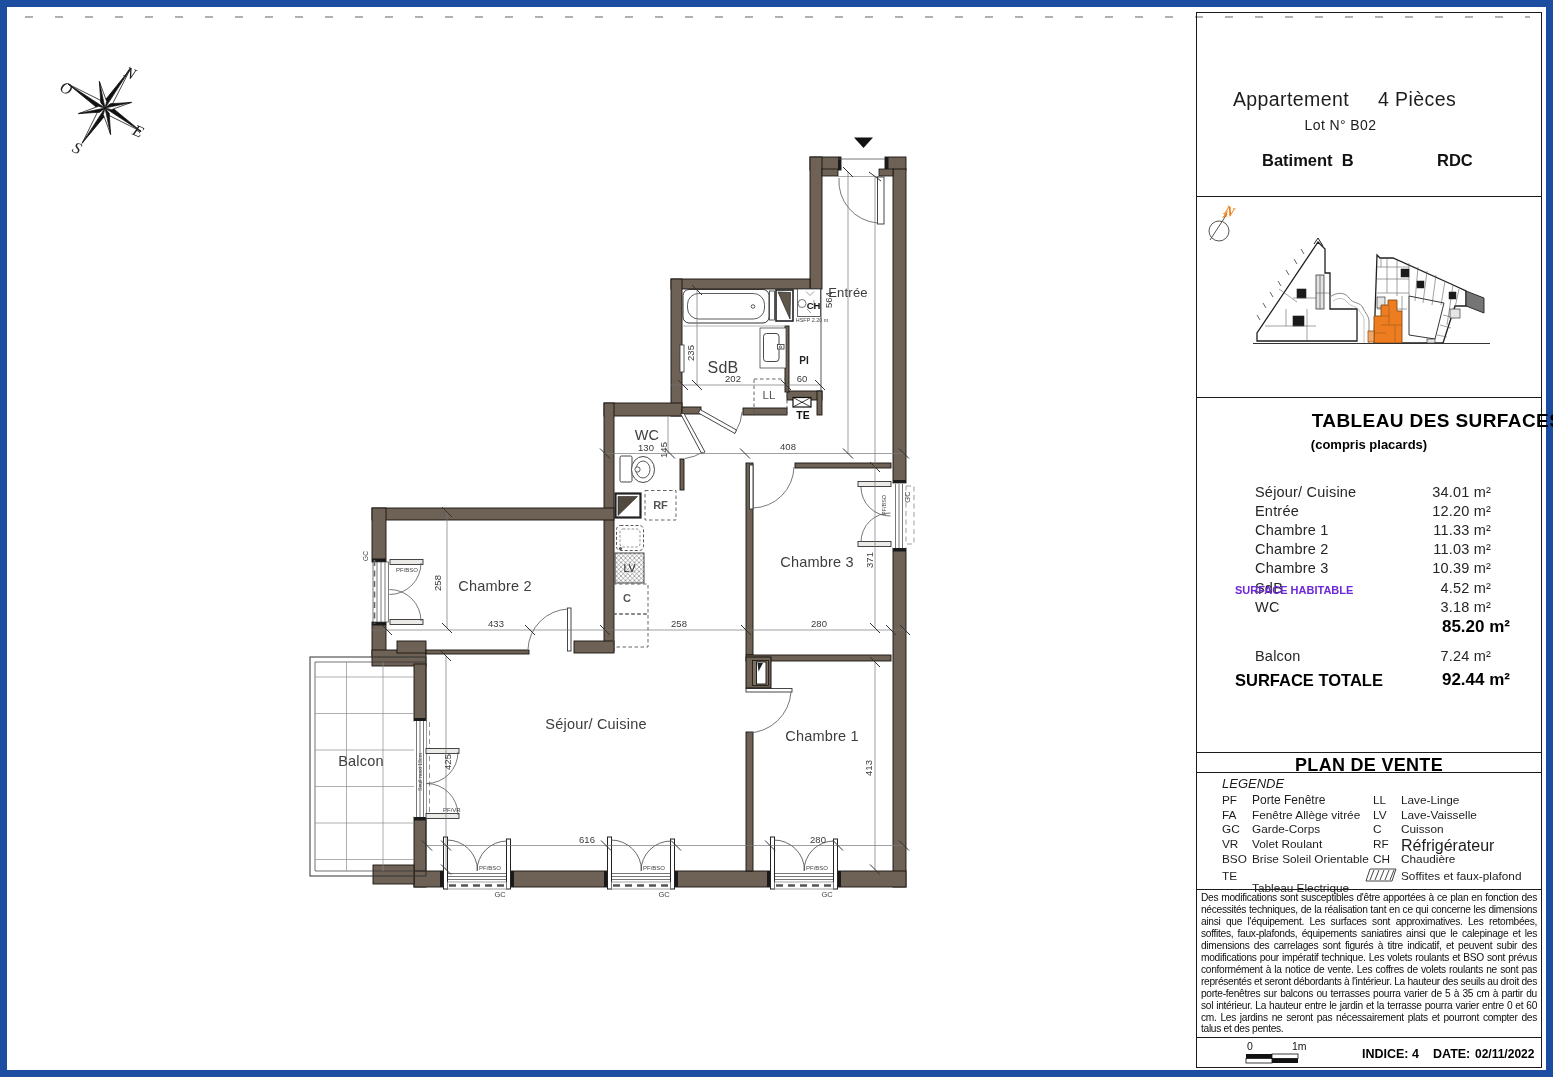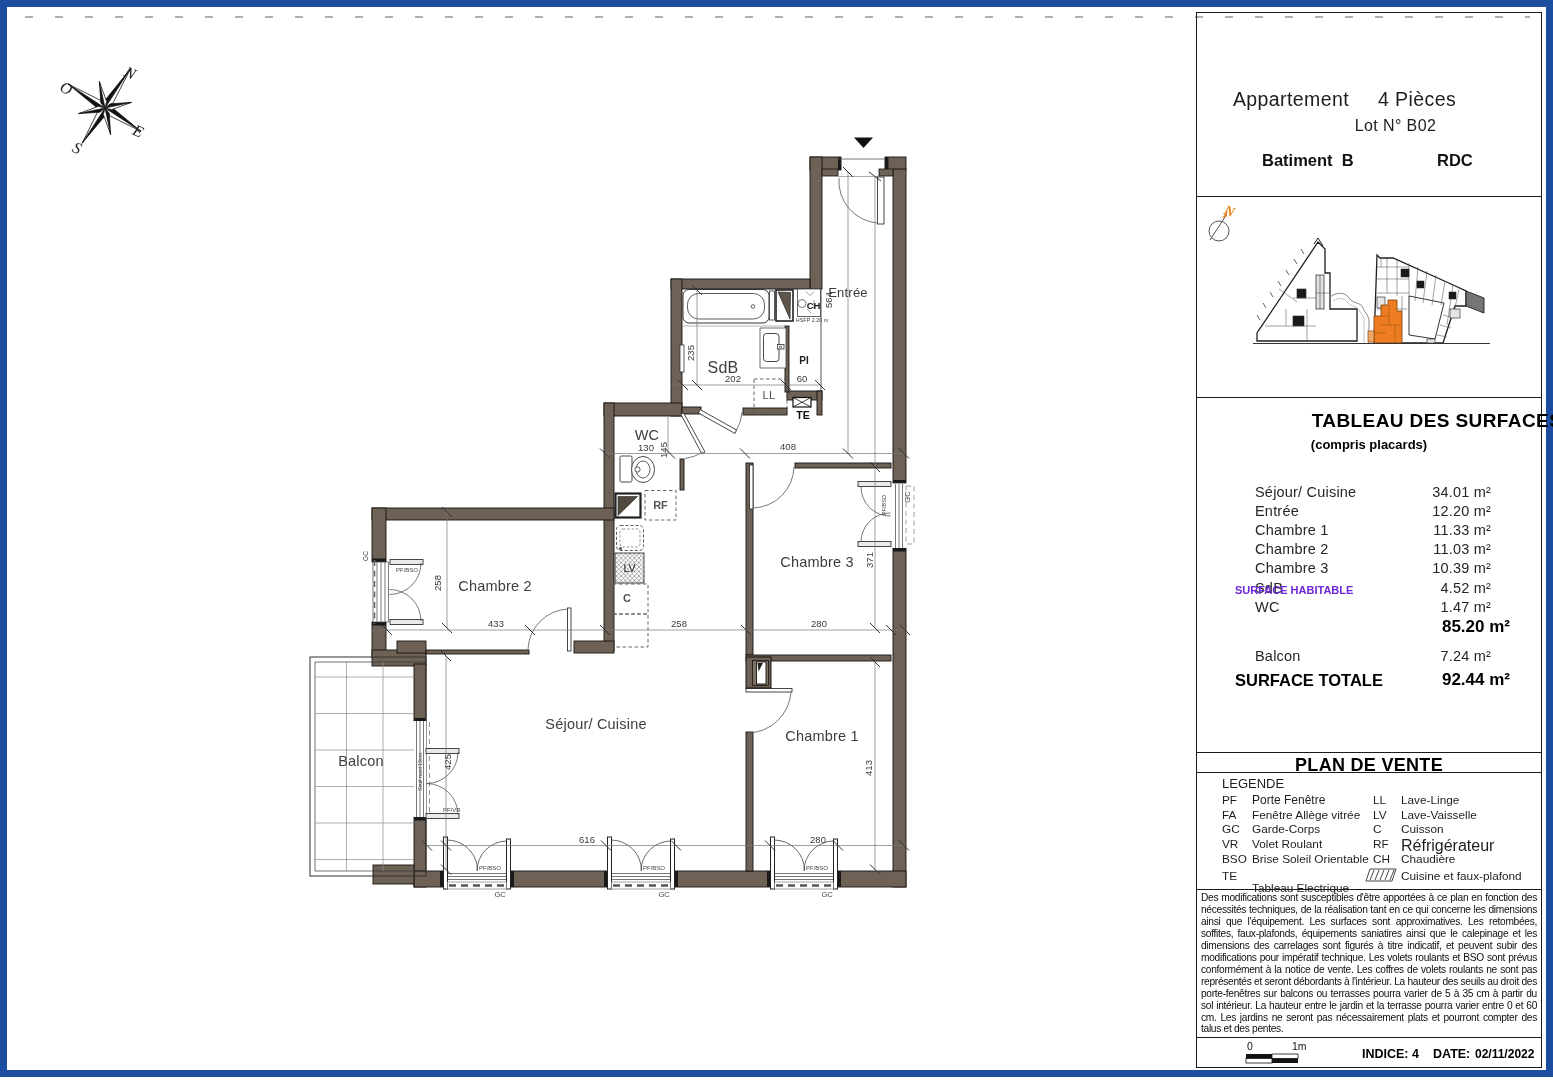--- a/index.html
+++ b/index.html
@@ -427,21 +427,21 @@
 <div class="abs" style="left:0;top:0;width:7px;height:1077px;background:#1c4da0;"></div>
 
 <div class="abs" style="left:1546px;top:0;width:7px;height:1077px;background:#1c4da0;"></div>
 
 <div class="abs" style="left:0;top:1070px;width:1553px;height:7px;background:#1c4da0;"></div>
 
 <div id="panel"></div>
 
 <div class="abs" style="left:1196px;top:88px;width:297px;text-align:center;font-size:19.5px;color:#1d1d1d;letter-spacing:.4px;">Appartement&nbsp;&nbsp;&nbsp;&nbsp;&nbsp;4 Pièces</div>
 
-<div class="abs" style="left:1251px;top:117px;width:289px;text-align:center;font-size:16px;color:#1d1d1d;letter-spacing:.4px;">Lot N° B02</div>
+<div class="abs" style="left:1196px;top:117px;width:289px;text-align:center;font-size:14px;color:#1d1d1d;letter-spacing:.4px;">Lot N° B02</div>
 
 <div class="abs b" style="left:1262px;top:151px;font-size:16.5px;color:#111;">Batiment&nbsp; B</div>
 
 <div class="abs b" style="left:1437px;top:151px;font-size:16.5px;color:#111;">RDC</div>
 
 <div class="abs" style="left:1196px;top:196px;width:346px;border-top:1px solid #1a1a1a;"></div>
 
 <svg class="abs" style="left:1197px;top:197px" width="344" height="199" viewBox="0 0 344 199">
 
 <g>
@@ -502,36 +502,36 @@
 <div class="prow" style="left:1353px;top:503px;width:138px;text-align:right;">12.20 m²</div>
 <div class="prow" style="left:1255px;top:522px;">Chambre 1</div>
 <div class="prow" style="left:1353px;top:522px;width:138px;text-align:right;">11.33 m²</div>
 <div class="prow" style="left:1255px;top:541px;">Chambre 2</div>
 <div class="prow" style="left:1353px;top:541px;width:138px;text-align:right;">11.03 m²</div>
 <div class="prow" style="left:1255px;top:560px;">Chambre 3</div>
 <div class="prow" style="left:1353px;top:560px;width:138px;text-align:right;">10.39 m²</div>
 <div class="prow" style="left:1255px;top:580px;">SdB</div>
 <div class="prow" style="left:1353px;top:580px;width:138px;text-align:right;">4.52 m²</div>
 <div class="prow" style="left:1255px;top:599px;">WC</div>
-<div class="prow" style="left:1353px;top:599px;width:138px;text-align:right;">1.47 m²</div>
+<div class="prow" style="left:1353px;top:599px;width:138px;text-align:right;">3.18 m²</div>
 
 <div class="abs b" style="left:1235px;top:584px;font-size:11px;color:#6d28d9;">SURFACE HABITABLE</div>
 <div class="abs b" style="left:1420px;top:617px;width:90px;text-align:right;font-size:17px;color:#000;">85.20 m²</div>
 
 <div class="prow" style="left:1255px;top:648px;">Balcon</div>
 <div class="prow" style="left:1353px;top:648px;width:138px;text-align:right;">7.24 m²</div>
 
 <div class="abs b" style="left:1235px;top:671px;font-size:16.5px;color:#000;">SURFACE TOTALE</div>
 <div class="abs b" style="left:1420px;top:670px;width:90px;text-align:right;font-size:17px;color:#000;">92.44 m²</div>
 
 <div class="abs" style="left:1196px;top:752px;width:346px;border-top:1px solid #1a1a1a;"></div>
 <div class="abs b" style="left:1196px;top:755px;width:346px;text-align:center;font-size:18px;color:#000;letter-spacing:.3px;">PLAN DE VENTE</div>
 <div class="abs" style="left:1196px;top:772px;width:346px;border-top:1px solid #1a1a1a;"></div>
 
-<div class="abs" style="left:1222px;top:776px;font-size:13px;color:#1d1d1d;">LEGENDE</div>
+<div class="abs" style="left:1222px;top:776px;font-size:13px;color:#1d1d1d;font-style:italic;">LEGENDE</div>
 
 <div class="abs" style="left:1222px;top:793px;font-size:11.8px;color:#1d1d1d;">PF</div>
 <div class="abs" style="left:1252px;top:793px;font-size:12px;color:#1d1d1d;">Porte Fenêtre</div>
 <div class="abs" style="left:1373px;top:793px;font-size:11.8px;color:#1d1d1d;">LL</div>
 <div class="abs" style="left:1401px;top:793px;font-size:11.8px;color:#1d1d1d;">Lave-Linge</div>
 
 <div class="abs" style="left:1222px;top:808px;font-size:11.8px;color:#1d1d1d;">FA</div>
 <div class="abs" style="left:1252px;top:808px;font-size:11.8px;color:#1d1d1d;">Fenêtre Allège vitrée</div>
 <div class="abs" style="left:1373px;top:808px;font-size:11.8px;color:#1d1d1d;">LV</div>
 <div class="abs" style="left:1401px;top:808px;font-size:11.8px;color:#1d1d1d;">Lave-Vaisselle</div>
@@ -546,21 +546,21 @@
 <div class="abs" style="left:1373px;top:837px;font-size:11.8px;color:#1d1d1d;">RF</div>
 <div class="abs" style="left:1401px;top:837px;font-size:16px;color:#1d1d1d;">Réfrigérateur</div>
 
 <div class="abs" style="left:1222px;top:852px;font-size:11.8px;color:#1d1d1d;">BSO</div>
 <div class="abs" style="left:1252px;top:852px;font-size:11.8px;color:#1d1d1d;">Brise Soleil Orientable</div>
 <div class="abs" style="left:1373px;top:852px;font-size:11.8px;color:#1d1d1d;">CH</div>
 <div class="abs" style="left:1401px;top:852px;font-size:11.8px;color:#1d1d1d;">Chaudière</div>
 
 <div class="abs" style="left:1222px;top:869px;font-size:11.8px;color:#1d1d1d;">TE</div>
 <div class="abs" style="left:1252px;top:869px;font-size:11.8px;color:#1d1d1d;margin-top:12px;">Tableau Electrique</div>
-<div class="abs" style="left:1401px;top:869px;font-size:11.8px;color:#1d1d1d;">Cuisine et faux-plafond</div>
+<div class="abs" style="left:1401px;top:869px;font-size:11.8px;color:#1d1d1d;">Soffites et faux-plafond</div>
 
 <svg class="abs" style="left:1361px;top:867px" width="38" height="16" viewBox="0 0 38 16">
 <path d="M5,14 L9,2 H35 L31,14 Z" fill="none" stroke="#333" stroke-width="0.9"></path>
 <path d="M9,13 L13,3 M14,13 L18,3 M19,13 L23,3 M24,13 L28,3 M29,13 L33,3" stroke="#333" stroke-width="0.9" fill="none"></path>
 </svg>
 
 <div class="abs" style="left:1196px;top:889px;width:346px;border-top:1px solid #1a1a1a;"></div>
 
 <div class="abs" style="left:1201px;top:892px;width:336px;font-size:10.2px;line-height:11.95px;color:#0e0e0e;text-align:justify;letter-spacing:-0.3px;">Des modifications sont susceptibles d'être apportées à ce plan en fonction des  nécessités techniques, de la réalisation tant en ce qui concerne les dimensions ainsi que l'équipement. Les surfaces sont approximatives. Les retombées, soffites, faux-plafonds,  équipements saniatires ainsi que le calepinage et les dimensions des carrelages sont figurés à titre indicatif, et peuvent subir des modifications pour impératif technique. Les volets roulants et BSO sont prévus conformément à la notice de vente. Les coffres de volets roulants ne sont pas représentés et seront débordants à l'intérieur. La hauteur des seuils au droit des porte-fenêtres sur balcons ou terrasses pourra varier de 5 à 35 cm à partir du sol intérieur. La hauteur entre le jardin et la terrasse pourra varier  entre 0 et 60 cm. Les jardins ne seront pas nécessairement plats et pourront compter des talus et des pentes.</div>
 

